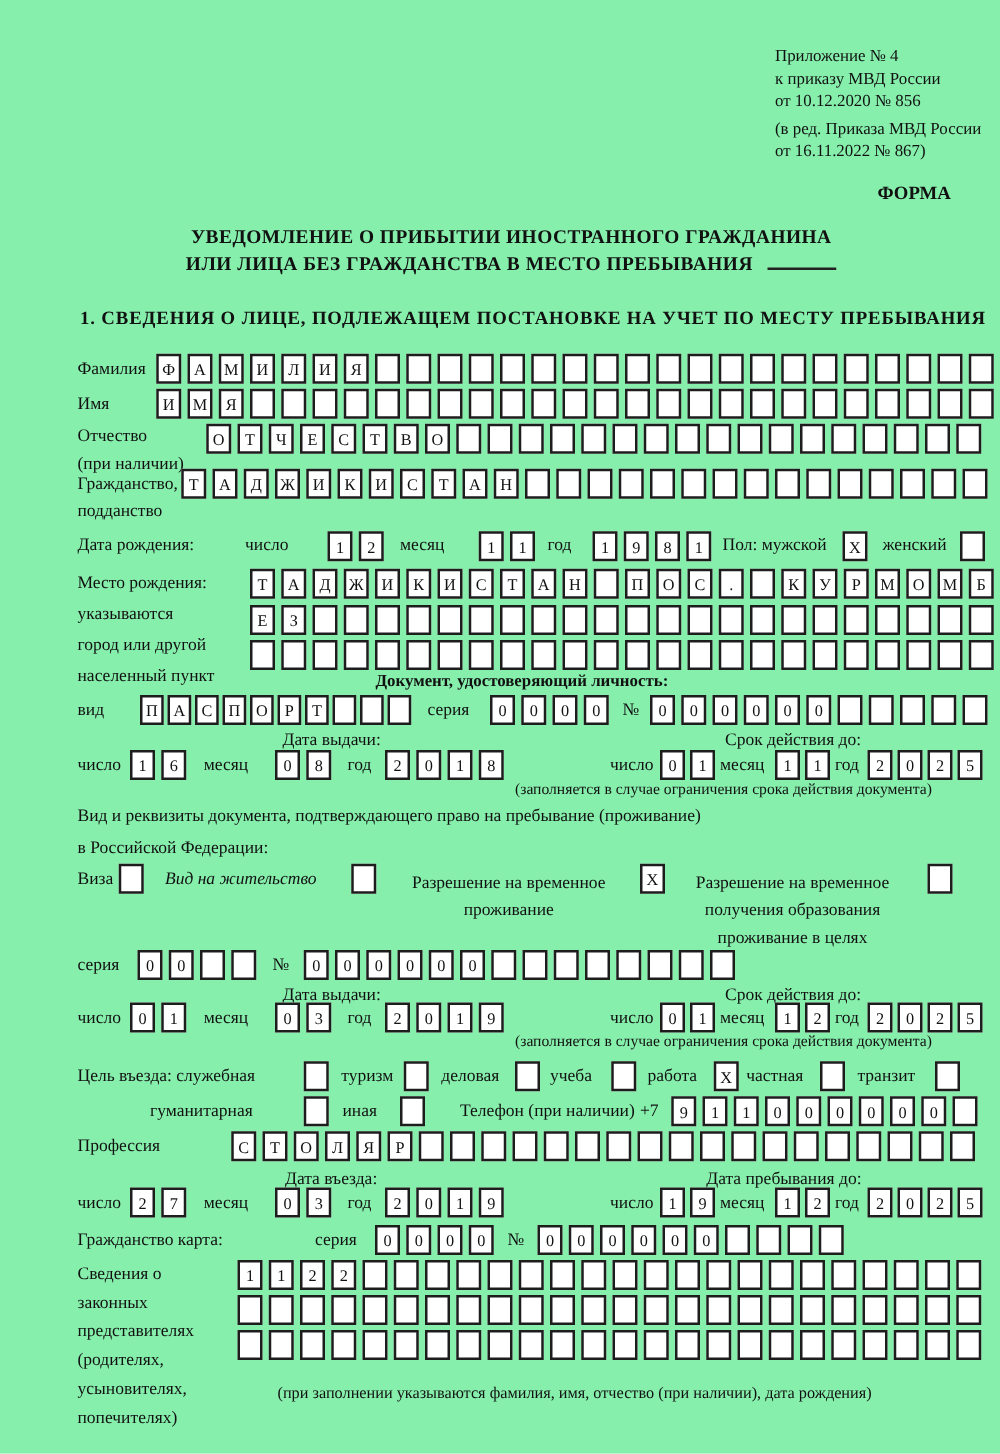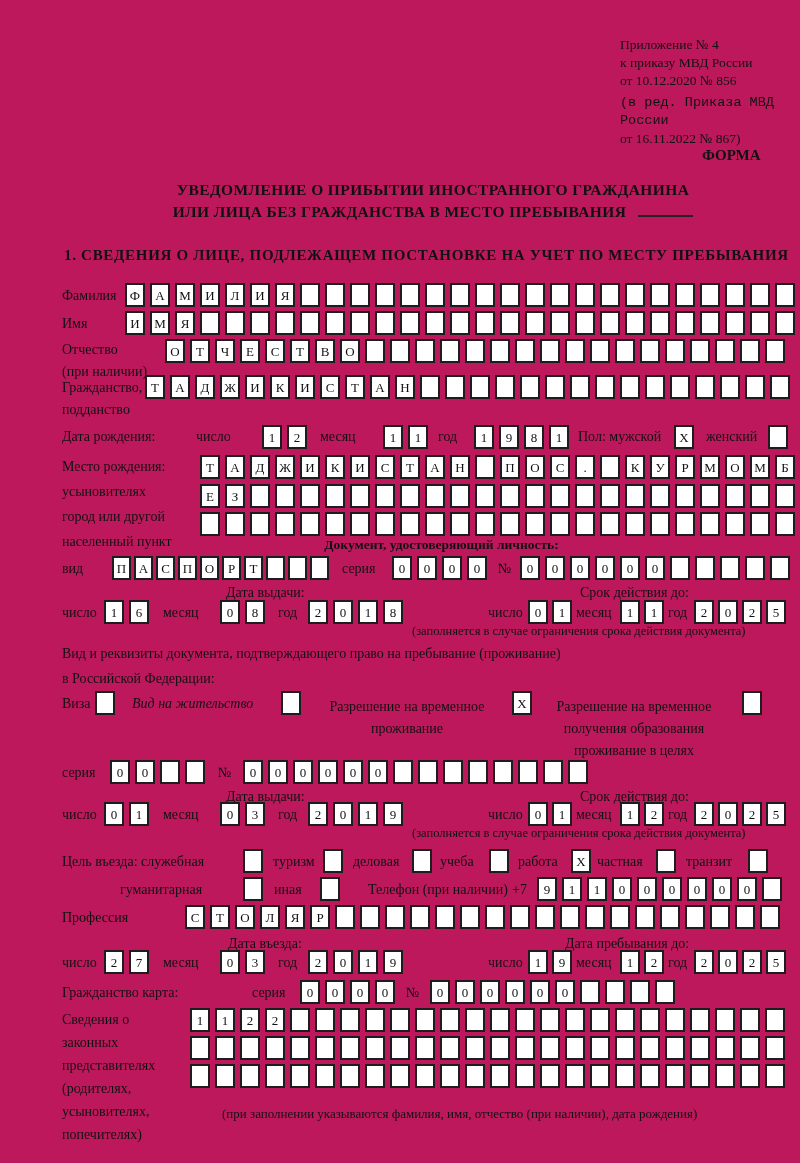--- a/index.html
+++ b/index.html
@@ -1,19 +1,19 @@
 <!DOCTYPE html>
 <html><head>
 <meta charset="utf-8">
 <style>
   * { margin:0; padding:0; box-sizing:border-box; }
   html,body { background:#ffffff; }
   .page {
-    position:relative; width:800px; height:1163px; background:#be185d;
-    font-family:"Liberation Serif","DejaVu Serif",serif; color:#111; overflow:hidden;padding-left:24px;
+    position:relative; width:800px; height:1163px; background:#86efac;
+    font-family:"Liberation Serif","DejaVu Serif",serif; color:#111; overflow:hidden;
   }
   .abs { position:absolute; }
   .lbl { font-size:14px; white-space:nowrap; line-height:1.15; }
   .lbl-sm { font-size:12.5px; white-space:nowrap; }
   .bold { font-weight:bold; }
   .hdr { font-size:13.5px; line-height:18px; }
   .title-line { width:800px; text-align:center; font-weight:bold; font-size:15.5px; letter-spacing:0.4px; }
   .sect { font-size:15px; font-weight:bold; letter-spacing:0.7px; white-space:nowrap; }
   .cells { display:flex; gap:5px; }
   .cells.tight { gap:3px; }
@@ -30,21 +30,21 @@
 </style>
 </head>
 <body>
 
 <div class="page">
 
   <div class="abs hdr" style="left:620px; top:36px;">
     <div>Приложение № 4</div>
     <div>к приказу МВД России</div>
     <div>от 10.12.2020 № 856</div>
-    <div style="margin-top:4px;font-family:Liberation Mono, monospace;">(в ред. Приказа МВД России</div>
+    <div style="margin-top:4px;">(в ред. Приказа МВД России</div>
     <div>от 16.11.2022 № 867)</div>
   </div>
 
   <div class="abs bold" style="left:702px; top:147px; font-size:15px;">ФОРМА</div>
 
   <div class="abs title-line" style="top:181px; padding-left:18px;">УВЕДОМЛЕНИЕ О ПРИБЫТИИ ИНОСТРАННОГО ГРАЖДАНИНА</div>
   <div class="abs title-line" style="top:203px; padding-left:18px;">
     <span>ИЛИ ЛИЦА БЕЗ ГРАЖДАНСТВА В МЕСТО ПРЕБЫВАНИЯ</span><span class="uline"></span>
   </div>
 
@@ -194,21 +194,21 @@
   <div class="abs lbl" style="left:578px; top:429px;">Пол: мужской</div>
   <div class="abs cells" style="left:674px; top:425px;">
       <span class="cell">X</span>
     </div>
   <div class="abs lbl" style="left:706px; top:429px;">женский</div>
   <div class="abs cells" style="left:768px; top:425px;">
       <span class="cell"></span>
     </div>
 
   <div class="abs lbl" style="left:62px; top:459px;">Место рождения:</div>
-  <div class="abs lbl" style="left:62px; top:484px;">усыновителях</div>
+  <div class="abs lbl" style="left:62px; top:484px;">указываются</div>
   <div class="abs lbl" style="left:62px; top:509px;">город или другой</div>
   <div class="abs lbl" style="left:62px; top:534px;">населенный пункт</div>
   <div class="abs cells" style="left:200px; top:455px;">
       <span class="cell">Т</span>
       <span class="cell">А</span>
       <span class="cell">Д</span>
       <span class="cell">Ж</span>
       <span class="cell">И</span>
       <span class="cell">К</span>
       <span class="cell">И</span>

